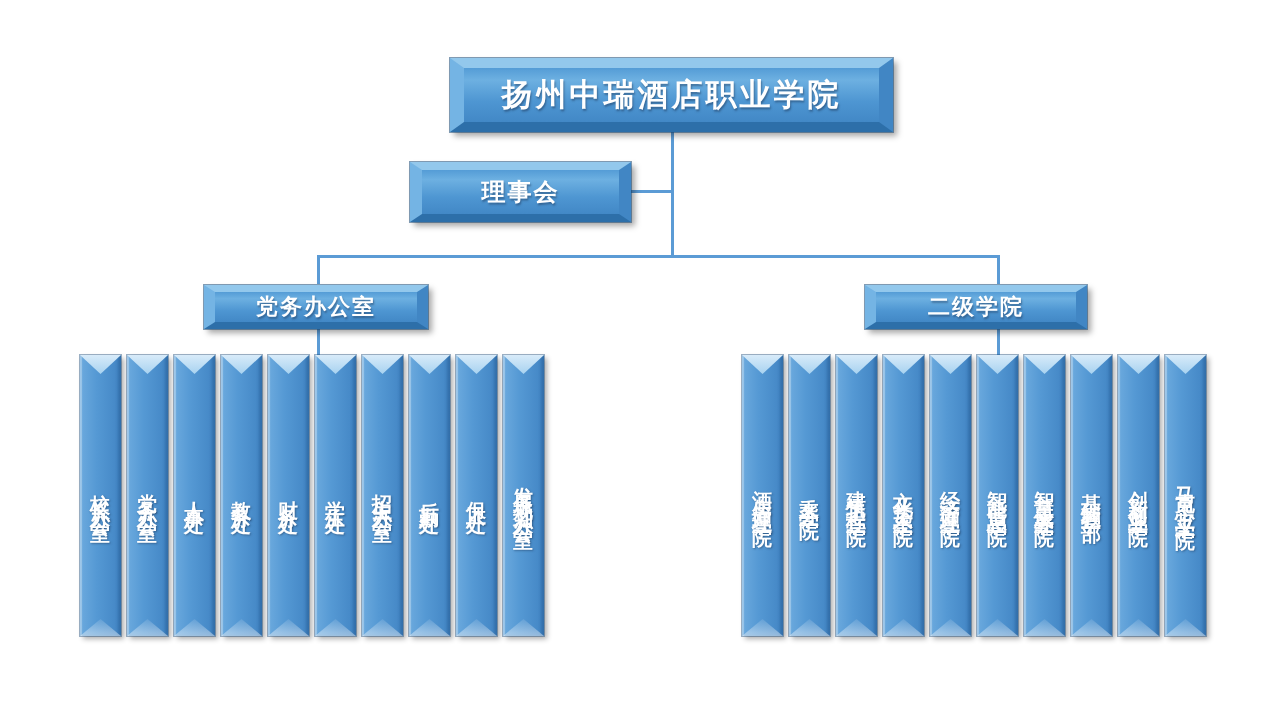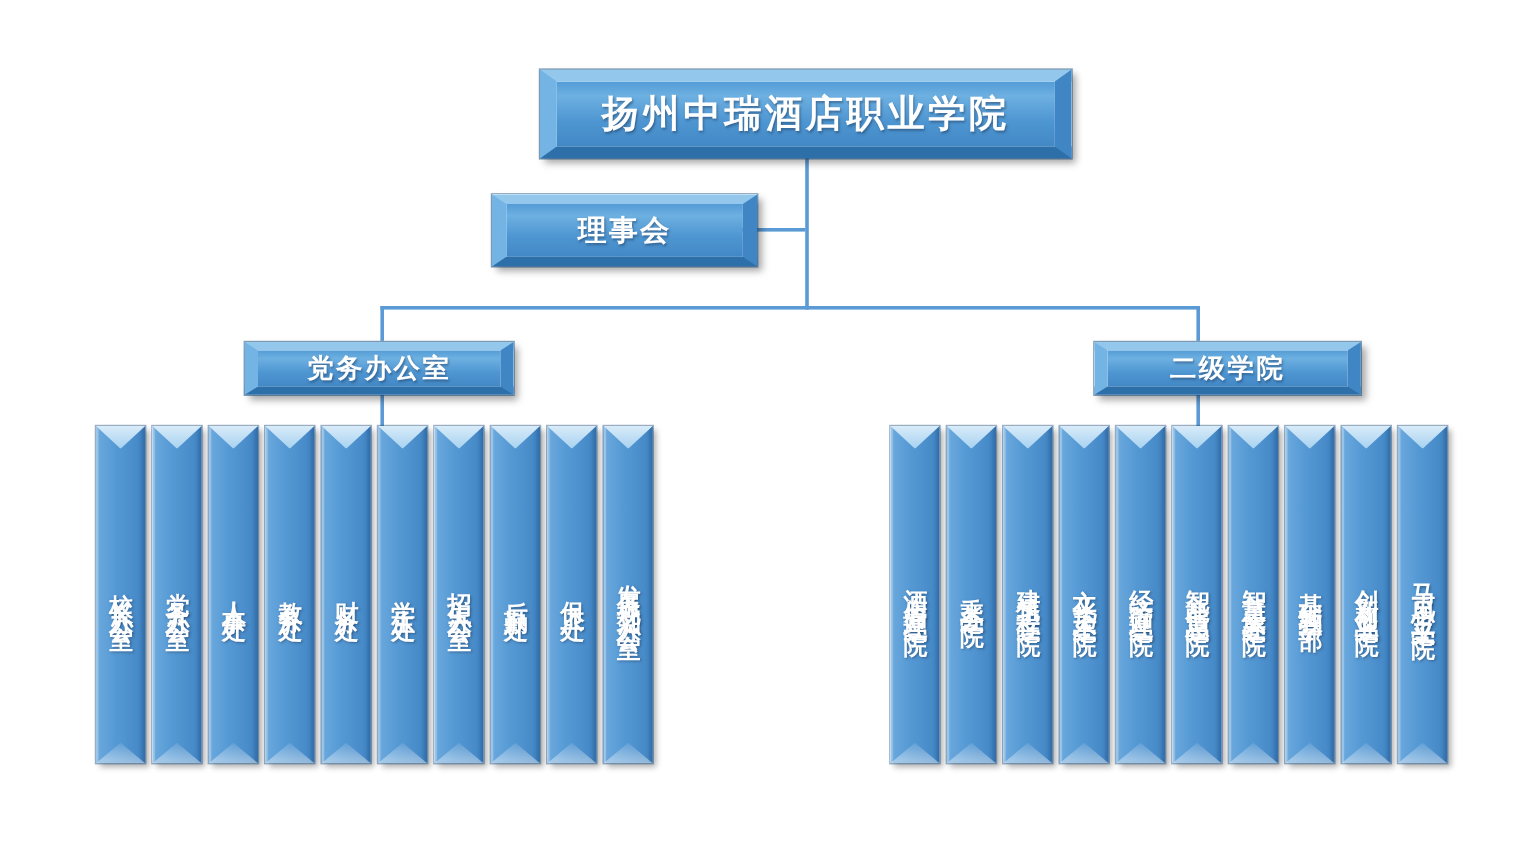--- a/index.html
+++ b/index.html
@@ -87,21 +87,21 @@
     <span>扬州中瑞酒店职业学院</span>
   </div>
 
   <div class="hbox board" style="left:366px;top:162px;width:221px;height:60px;margin-left:44px;">
     <span>理事会</span>
   </div>
 
   <div class="hbox branch" style="left:204px;top:285px;width:224px;height:44px;">
     <span>党务办公室</span>
   </div>
-  <div class="hbox branch" style="left:865px;top:285px;width:222px;height:44px;margin-left:47px;">
+  <div class="hbox branch" style="left:865px;top:285px;width:222px;height:44px;">
     <span>二级学院</span>
   </div>
 
   <div class="col-group" style="left:80px;">
     <div class="vcol">
         <span class="vtext">校长办公室</span>
       </div>
     <div class="vcol">
         <span class="vtext">党务办公室</span>
       </div>

